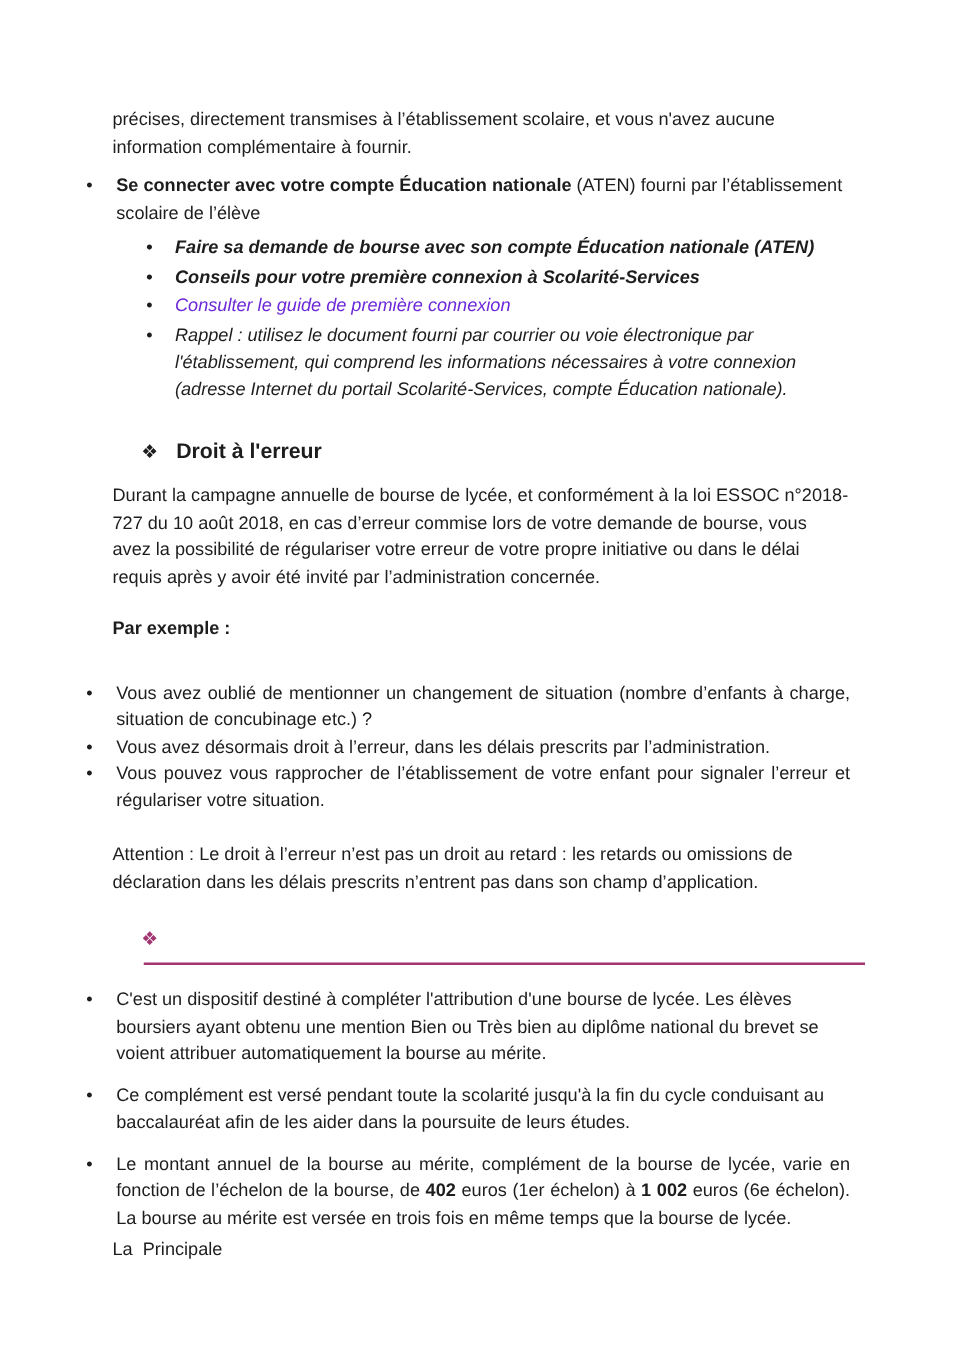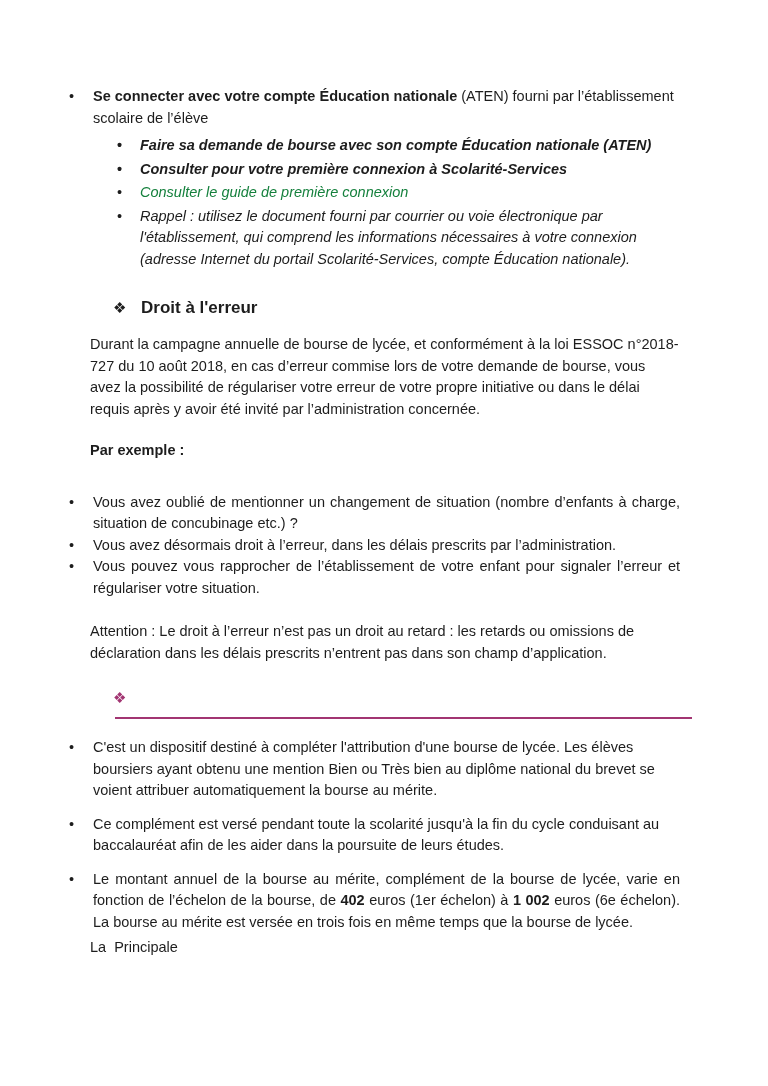--- a/index.html
+++ b/index.html
@@ -45,21 +45,21 @@
     display: flex;
     margin-left: 25px;
   }
   .li2 > .dot {
     flex: 0 0 23px;
     padding-left: 2px;
   }
   .li2 > .txt { flex: 1 1 auto; font-style: italic; }
 
   .link {
-    color: #15803d;
+    color: #6d28d9;
     cursor: pointer;
   }
 
   .heading {
     display: flex;
     margin-left: 23px;
     font-size: 17px;
     line-height: 24px;
     font-weight: 700;
   }
@@ -92,33 +92,34 @@
   .mb-26 { margin-bottom: 26px; }
   .mb-30 { margin-bottom: 30px; font-weight: bold; }
   .mt-4  { margin-top: 4px; }
 </style>
 </head>
 <body>
 
 <div class="page">
   <div class="content">
 
+    <p class="mb-10">précises, directement transmises à l’établissement scolaire, et vous n'avez aucune information complémentaire à fournir.</p>
 
     <div class="li1 mb-6">
       <span class="dot">•</span>
       <span class="txt"><span class="b">Se connecter avec votre compte Éducation nationale</span><span> (ATEN) fourni par l’établissement scolaire de l’élève</span></span>
     </div>
 
     <div class="li2 mb-2 b">
       <span class="dot">•</span>
       <span class="txt">Faire sa demande de bourse avec son compte Éducation nationale (ATEN)</span>
     </div>
     <div class="li2 mb-2 b">
       <span class="dot">•</span>
-      <span class="txt">Consulter pour votre première connexion à Scolarité-Services</span>
+      <span class="txt">Conseils pour votre première connexion à Scolarité-Services</span>
     </div>
     <div class="li2 mb-2">
       <span class="dot">•</span>
       <span class="txt link">Consulter le guide de première connexion</span>
     </div>
     <div class="li2 mb-26">
       <span class="dot">•</span>
       <span class="txt">Rappel : utilisez le document fourni par courrier ou voie électronique par l'établissement, qui comprend les informations nécessaires à votre connexion (adresse Internet du portail Scolarité-Services, compte Éducation nationale).</span>
     </div>
 

